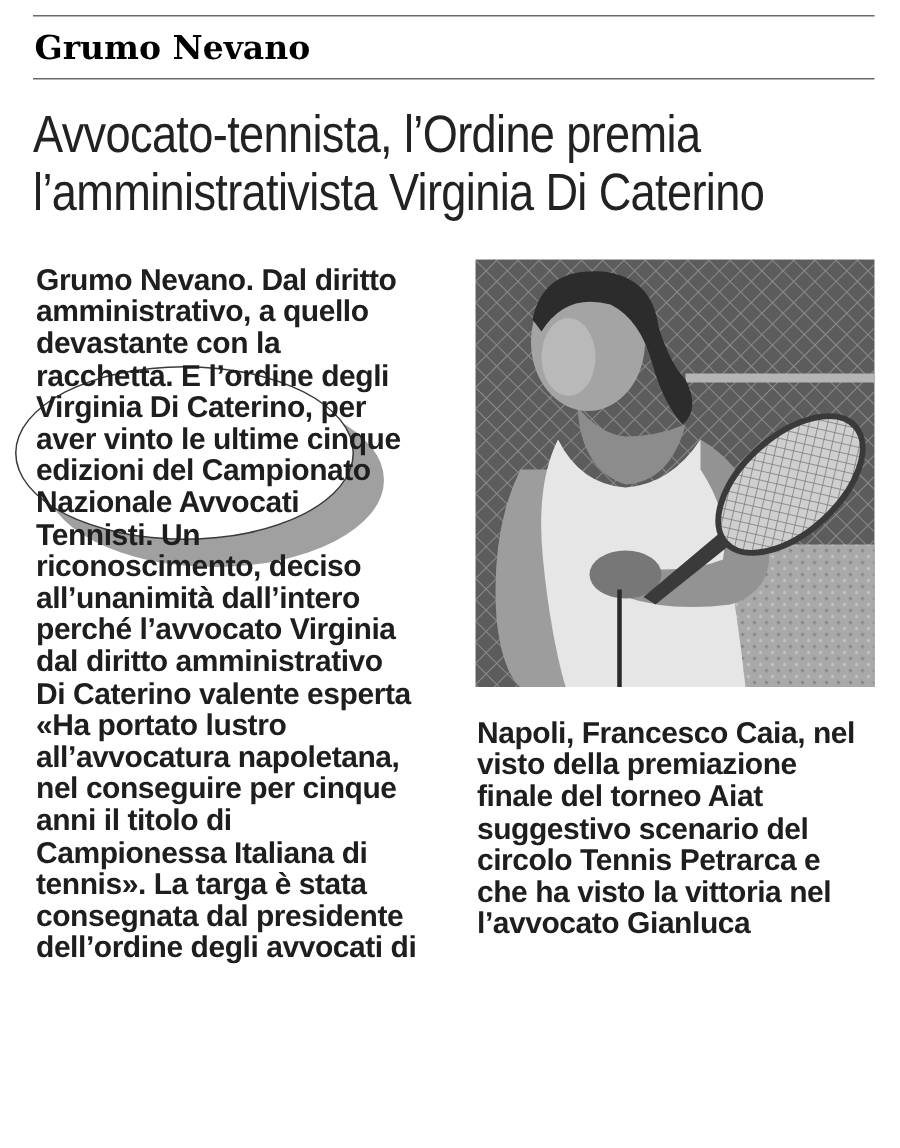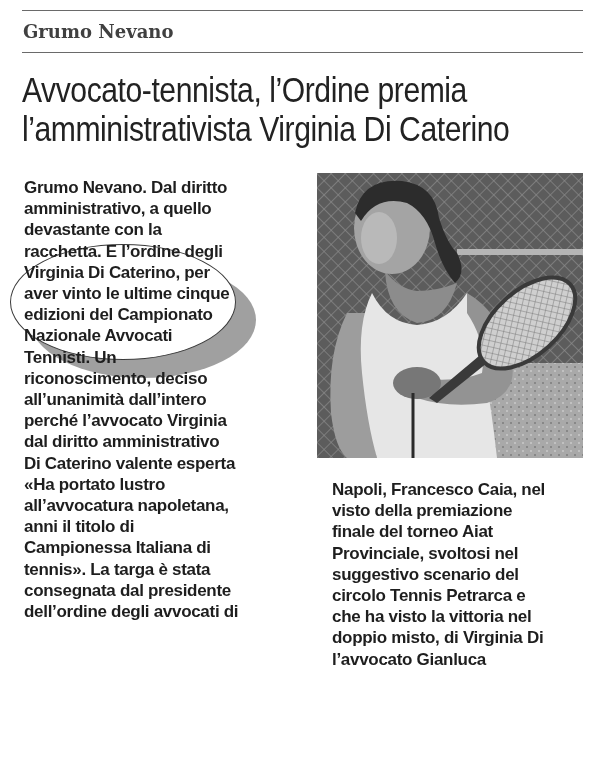--- a/index.html
+++ b/index.html
@@ -24,23 +24,23 @@
     }
     .rule.top { top: 10px; }
     .rule.mid { top: 52px; }
 
     .section-head {
       position: absolute;
       left: 23px;
       top: 14px;
       font-family: "DejaVu Serif", "Liberation Serif", serif;
       font-weight: bold;
-      font-size: 18px;
+      font-size: 22px;
       line-height: 36px;
-      color: #404040;
+      color: #000000;
       letter-spacing: 0px;
       white-space: nowrap;
     }
 
     .headline {
       position: absolute;
       left: 22px;
       top: 70px;
       width: 580px;
       font-family: "Liberation Sans", sans-serif;
@@ -52,29 +52,29 @@
       transform: scaleX(0.86);
       transform-origin: left top;
       white-space: nowrap;
     }
     .headline .hl-line { display: block; }
 
     .col {
       position: absolute;
       font-family: "Liberation Sans", sans-serif;
       font-weight: bold;
-      font-size: 17px;
+      font-size: 20px;
       line-height: 21.2px;
       color: #1e1e1e;
       letter-spacing: -0.3px;
       white-space: nowrap;
     }
     .col .ln { display: block; }
     .col-left { left: 24px; top: 177px; }
-    .col-right { left: 318px; top: 479px; margin-left: 14px; }
+    .col-right { left: 318px; top: 479px; }
 
     .photo {
       position: absolute;
       left: 317px;
       top: 173px;
       width: 266px;
       height: 285px;
       overflow: hidden;
       background: #7b7b7b;
     }
@@ -130,20 +130,21 @@
   <span class="ln">edizioni del Campionato</span>
   <span class="ln">Nazionale Avvocati</span>
   <span class="ln">Tennisti. Un</span>
   <span class="ln">riconoscimento, deciso</span>
   <span class="ln">all’unanimità dall’intero</span>
   <span class="ln">perché l’avvocato Virginia</span>
   <span class="ln">dal diritto amministrativo</span>
   <span class="ln">Di Caterino valente esperta</span>
   <span class="ln">«Ha portato lustro</span>
   <span class="ln">all’avvocatura napoletana,</span>
+  <span class="ln">nel conseguire per cinque</span>
   <span class="ln">anni il titolo di</span>
   <span class="ln">Campionessa Italiana di</span>
   <span class="ln">tennis». La targa è stata</span>
   <span class="ln">consegnata dal presidente</span>
   <span class="ln">dell’ordine degli avvocati di</span>
 </div>
 
 <div class="photo" title="Black-and-white photo of a female tennis player holding a racket in front of a chain-link fence">
   <svg width="266" height="285" viewBox="0 0 266 285" xmlns="http://www.w3.org/2000/svg">
     <defs>
@@ -190,19 +191,17 @@
 
     <path d="M170 190 L120 230 L112 225 L162 183 Z" fill="#3a3a3a"></path>
     <line x1="96" y1="220" x2="96" y2="285" stroke="#2a2a2a" stroke-width="3"></line>
   </svg>
 </div>
 
 <div class="col col-right">
   <span class="ln">Napoli, Francesco Caia, nel</span>
   <span class="ln">visto della premiazione</span>
   <span class="ln">finale del torneo Aiat</span>
-  <span class="ln">Provinciale, svoltosi nel</span>
   <span class="ln">suggestivo scenario del</span>
   <span class="ln">circolo Tennis Petrarca e</span>
   <span class="ln">che ha visto la vittoria nel</span>
-  <span class="ln">doppio misto, di Virginia Di</span>
   <span class="ln">l’avvocato Gianluca</span>
 </div>
 
 </body></html>

